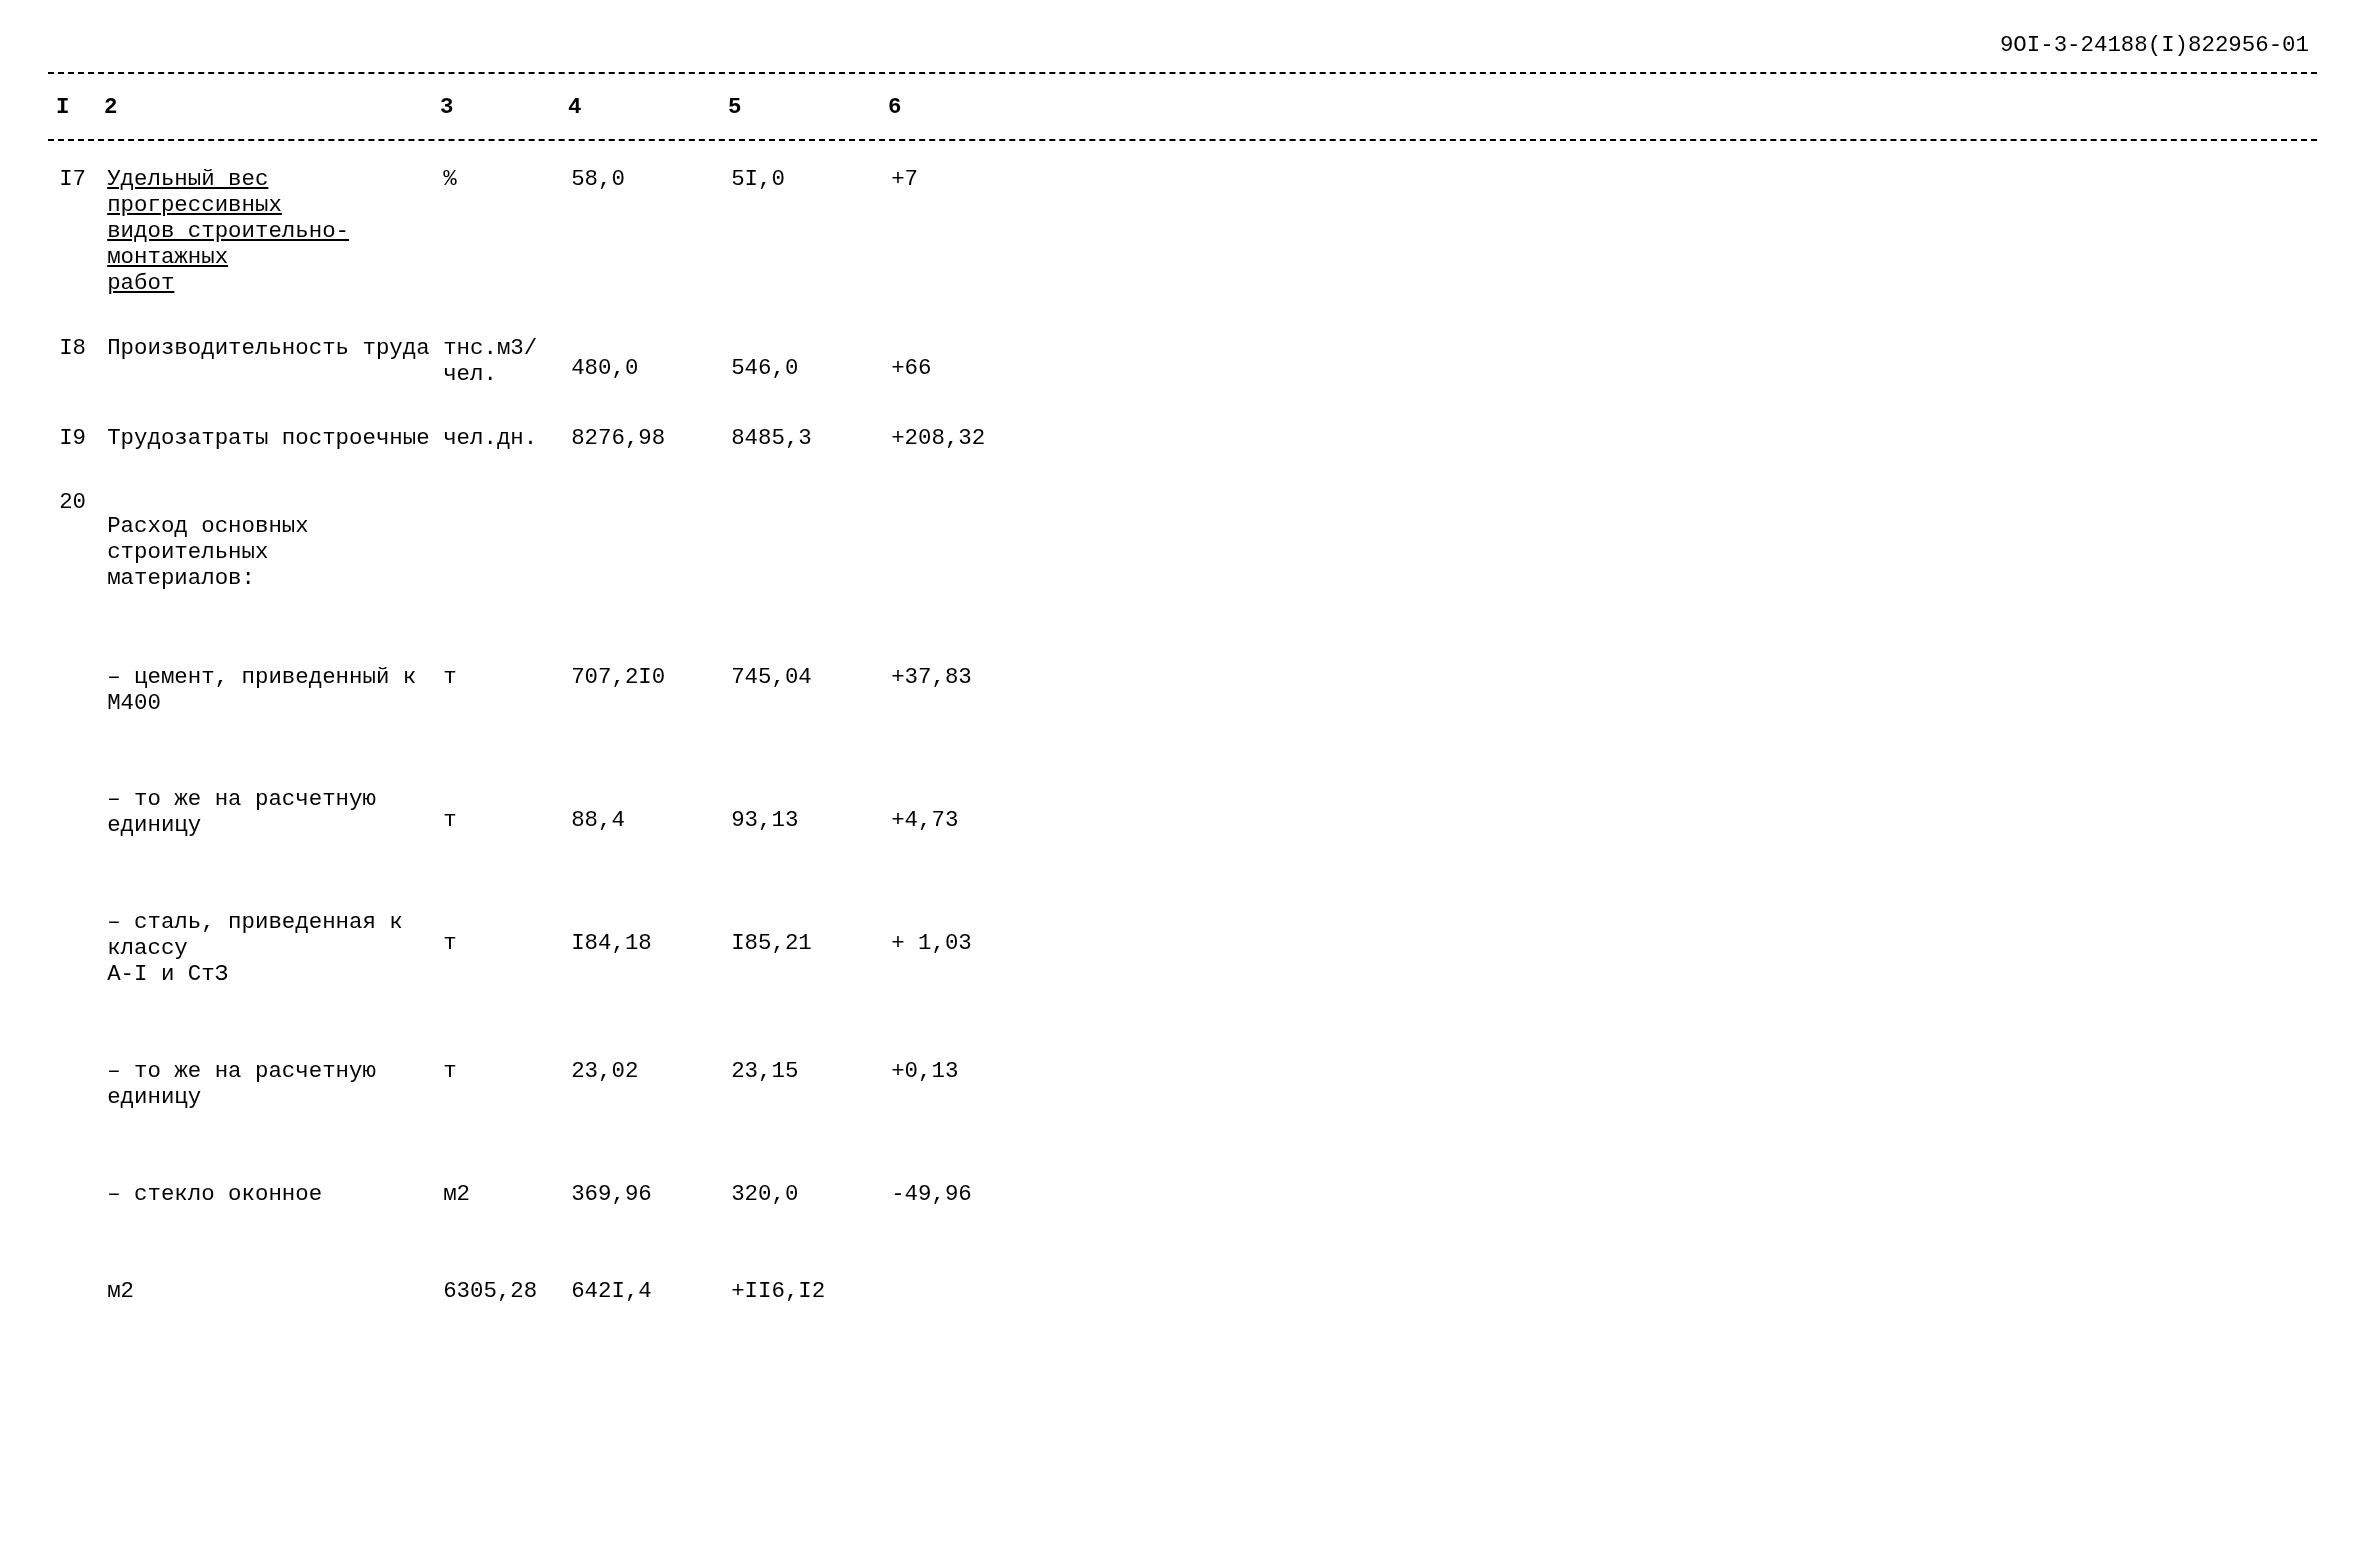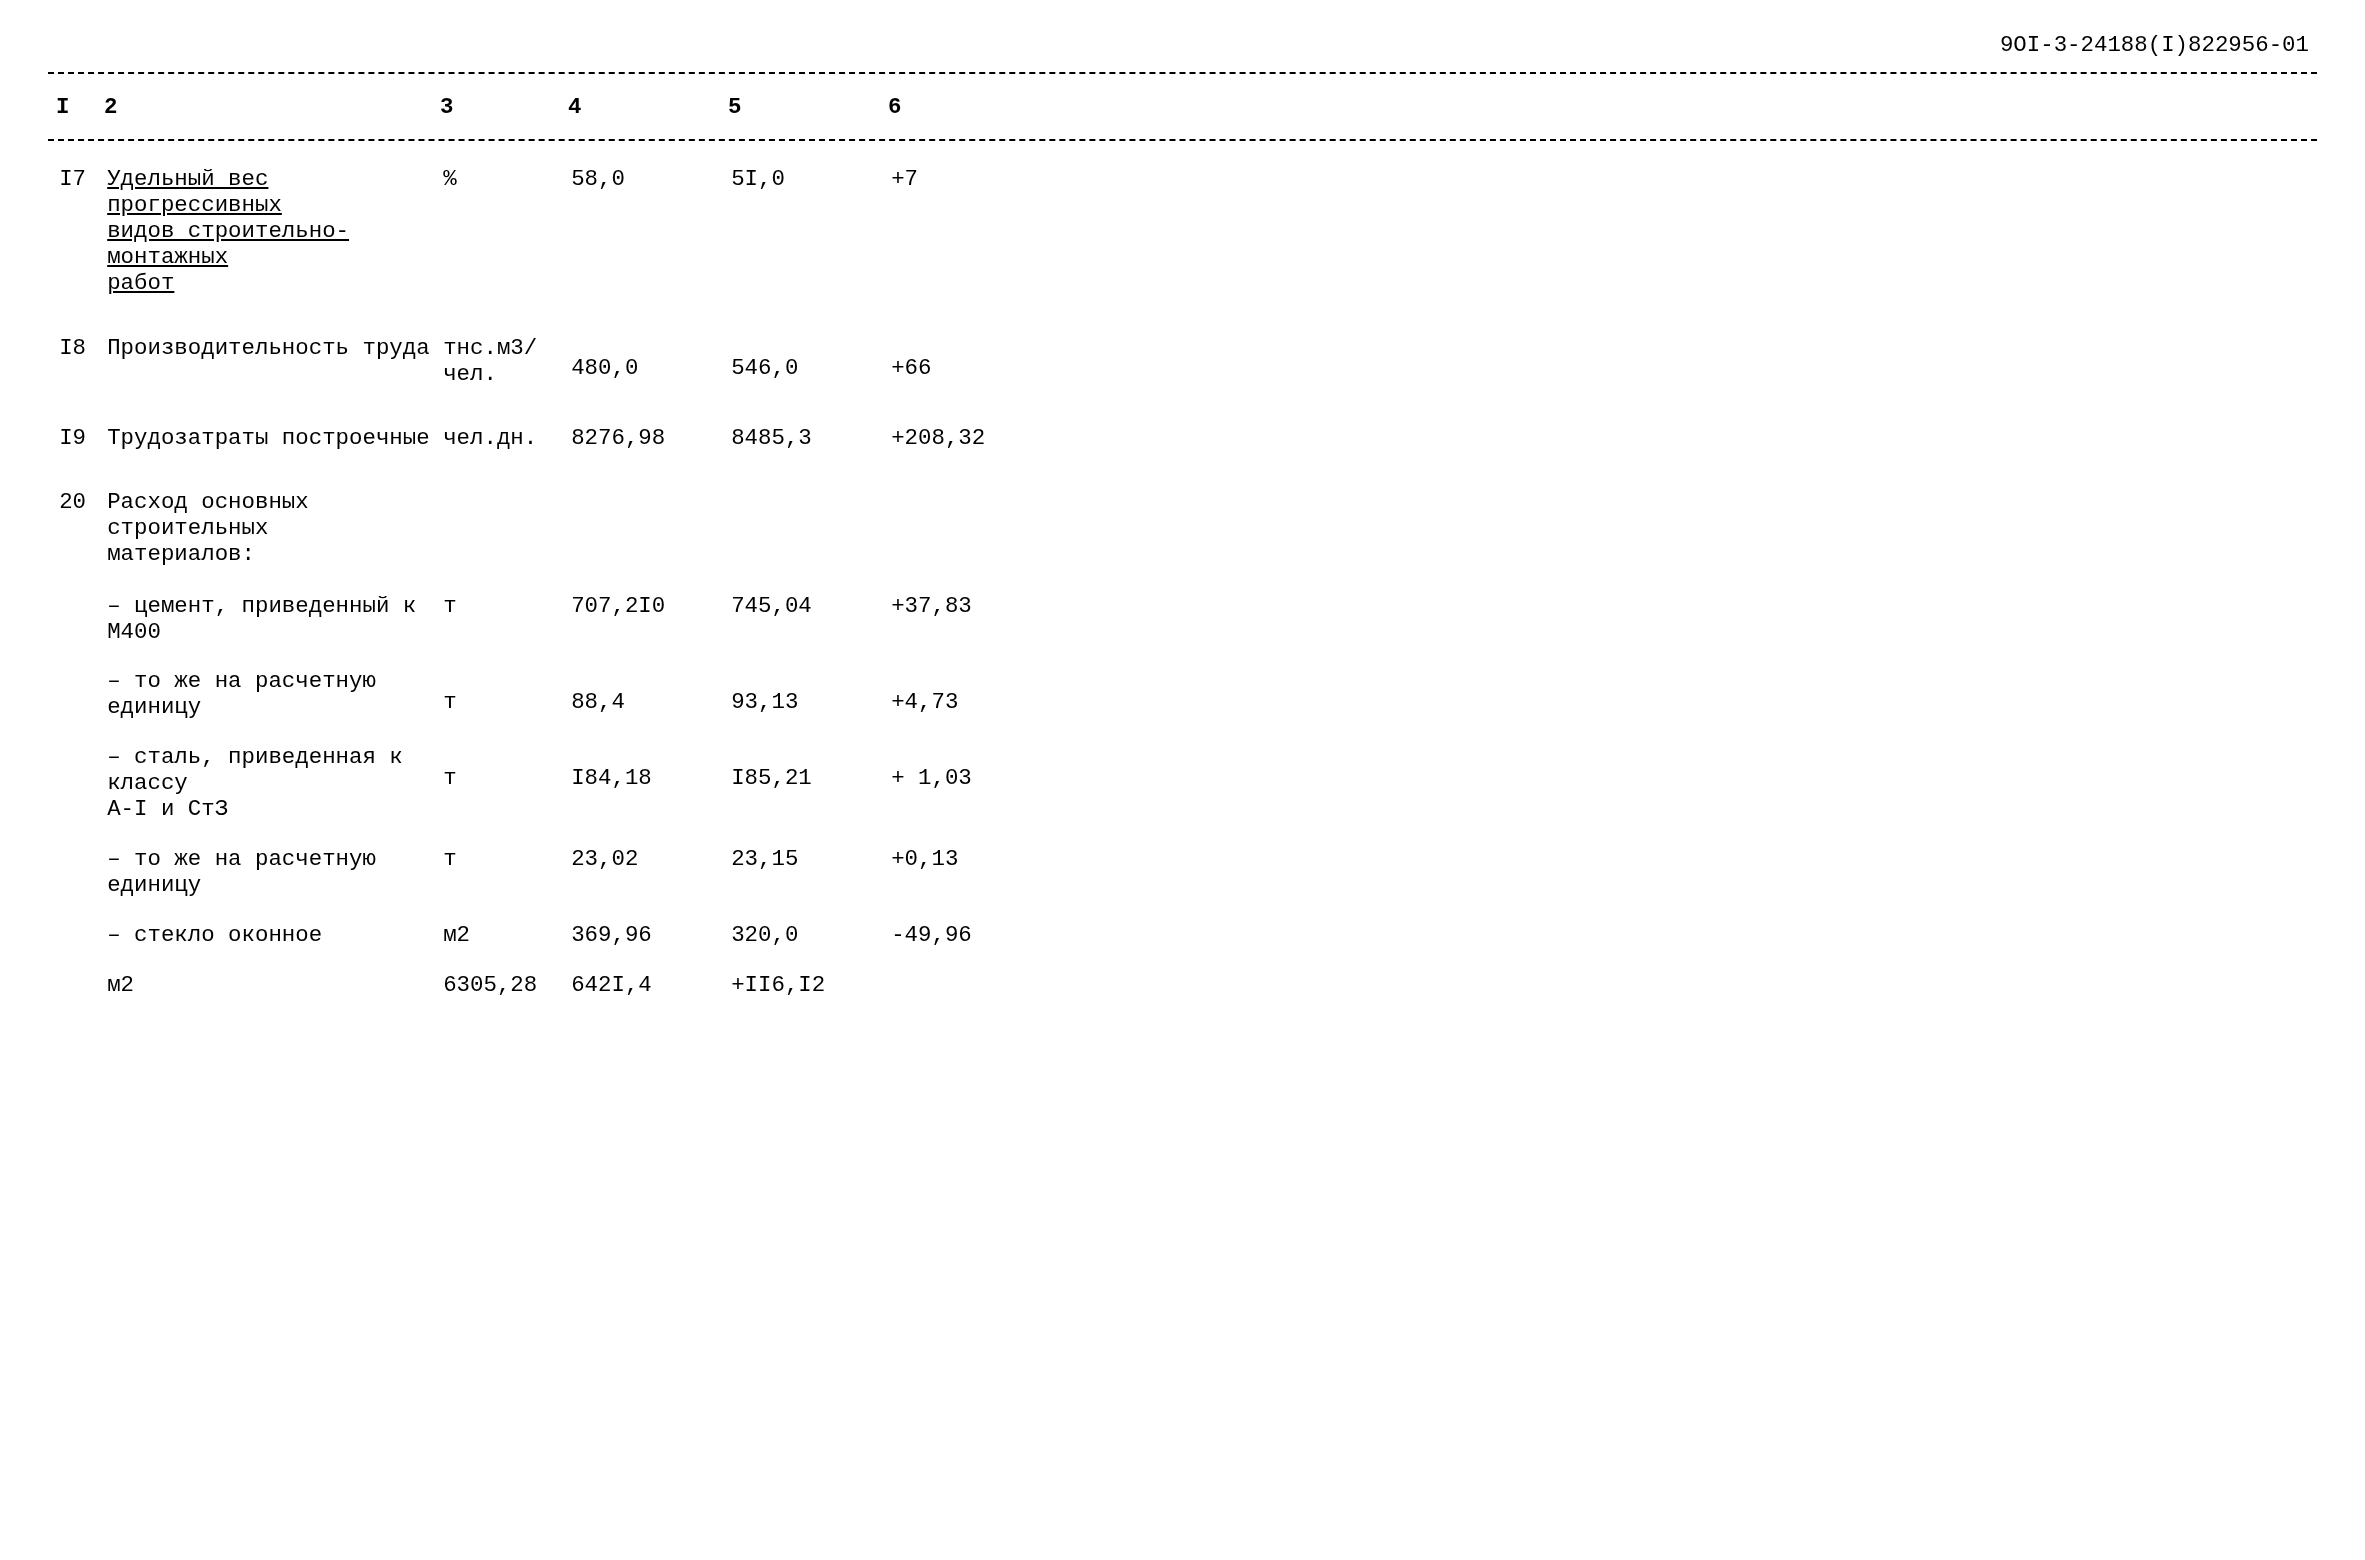--- a/index.html
+++ b/index.html
@@ -61,20 +61,21 @@
 
     .row-spacer {
       height: 19px;
     }
 
     .sub-row {
       display: grid;
       grid-template-columns: 48px 336px 128px 160px 160px 160px;
       padding: 4.8px 8px;
       align-items: start;
+      margin-top: 47px;
     }
   </style>
 </head>
 <body>
 
 <div class="header-row">
   <span>9OI-3-24188</span>
   <span>(I)</span>
   <span>8</span>
   <span>22956-01</span>
@@ -126,21 +127,21 @@
     <span class="cell">чел.дн.</span>
     <span class="cell">8276,98</span>
     <span class="cell">8485,3</span>
     <span class="cell">+208,32</span>
   </div>
 
   <div class="row-spacer"></div>
 
   <div class="data-row">
     <span class="cell">20</span>
-    <span class="cell" style="white-space:pre-line;">Расход основных строительных
+    <span class="cell" style="white-space:pre-line;margin-top:24px;">Расход основных строительных
 материалов:</span>
     <span class="cell"></span>
     <span class="cell"></span>
     <span class="cell"></span>
     <span class="cell"></span>
   </div>
 
   <div class="row-spacer" style="height:9.6px;"></div>
 
   <div class="sub-row">

